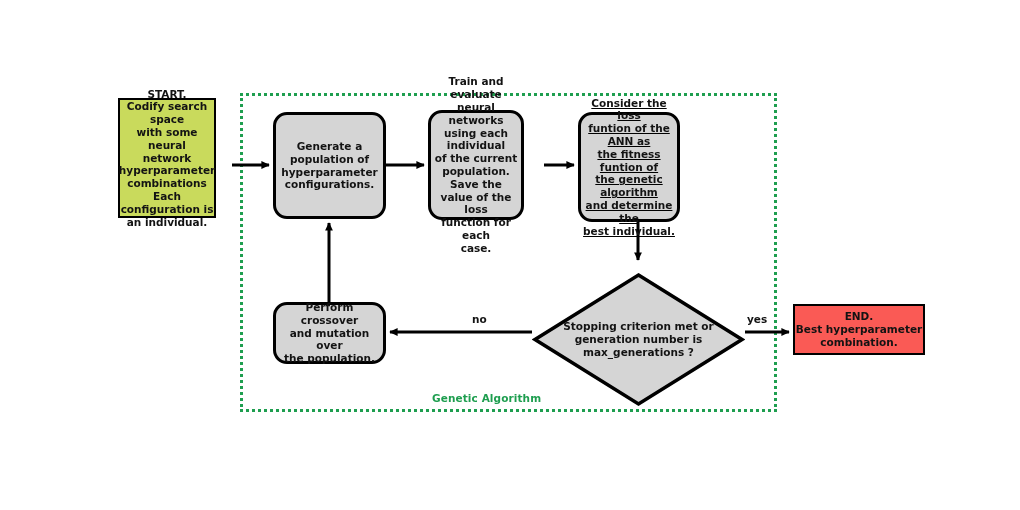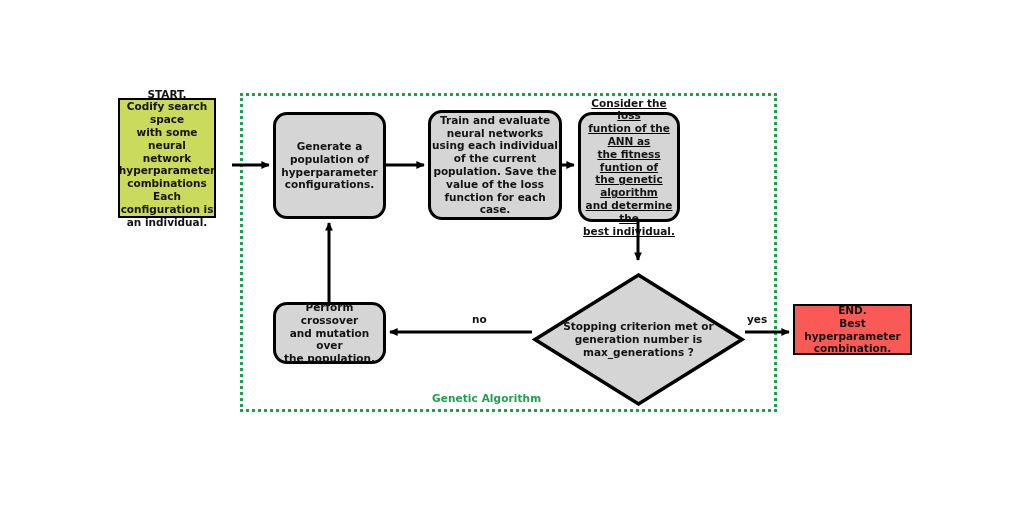--- a/index.html
+++ b/index.html
@@ -29,37 +29,37 @@
     border:2.5px solid #000;
     box-sizing:border-box;
     display:flex;align-items:center;justify-content:center;
   }
   #start-box{
     left:118px;top:98px;width:98px;height:120px;
     background:#c9da5c;
   }
   #start-box .node-text{font-size:10.5px;}
   #end-box{
-    left:793px;top:304px;width:119px;height:51px;
+    left:793px;top:304px;width:132px;height:51px;
     background:#fa5a55;
   }
   #end-box .node-text{font-size:10.5px;}
 
   
   .proc-box{
     position:absolute;
     background:#d5d5d5;
     border:3px solid #000;
     border-radius:14px;
     box-sizing:border-box;
     display:flex;align-items:center;justify-content:center;
   }
   #proc-generate{left:273px;top:112px;width:113px;height:107px;}
   #proc-generate .node-text{font-size:10.5px;}
-  #proc-train{left:428px;top:110px;width:134px;height:110px;}
+  #proc-train{left:428px;top:110px;width:96px;height:110px;}
   #proc-train .node-text{font-size:10.5px;}
   #proc-consider{left:578px;top:112px;width:102px;height:110px;text-decoration:underline;}
   #proc-consider .node-text{font-size:10.5px;}
   #proc-crossover{left:273px;top:302px;width:113px;height:62px;}
   #proc-crossover .node-text{font-size:10.5px;}
 
   
   #decision-node{
     position:absolute;left:532px;top:272px;width:213px;height:135px;
   }

